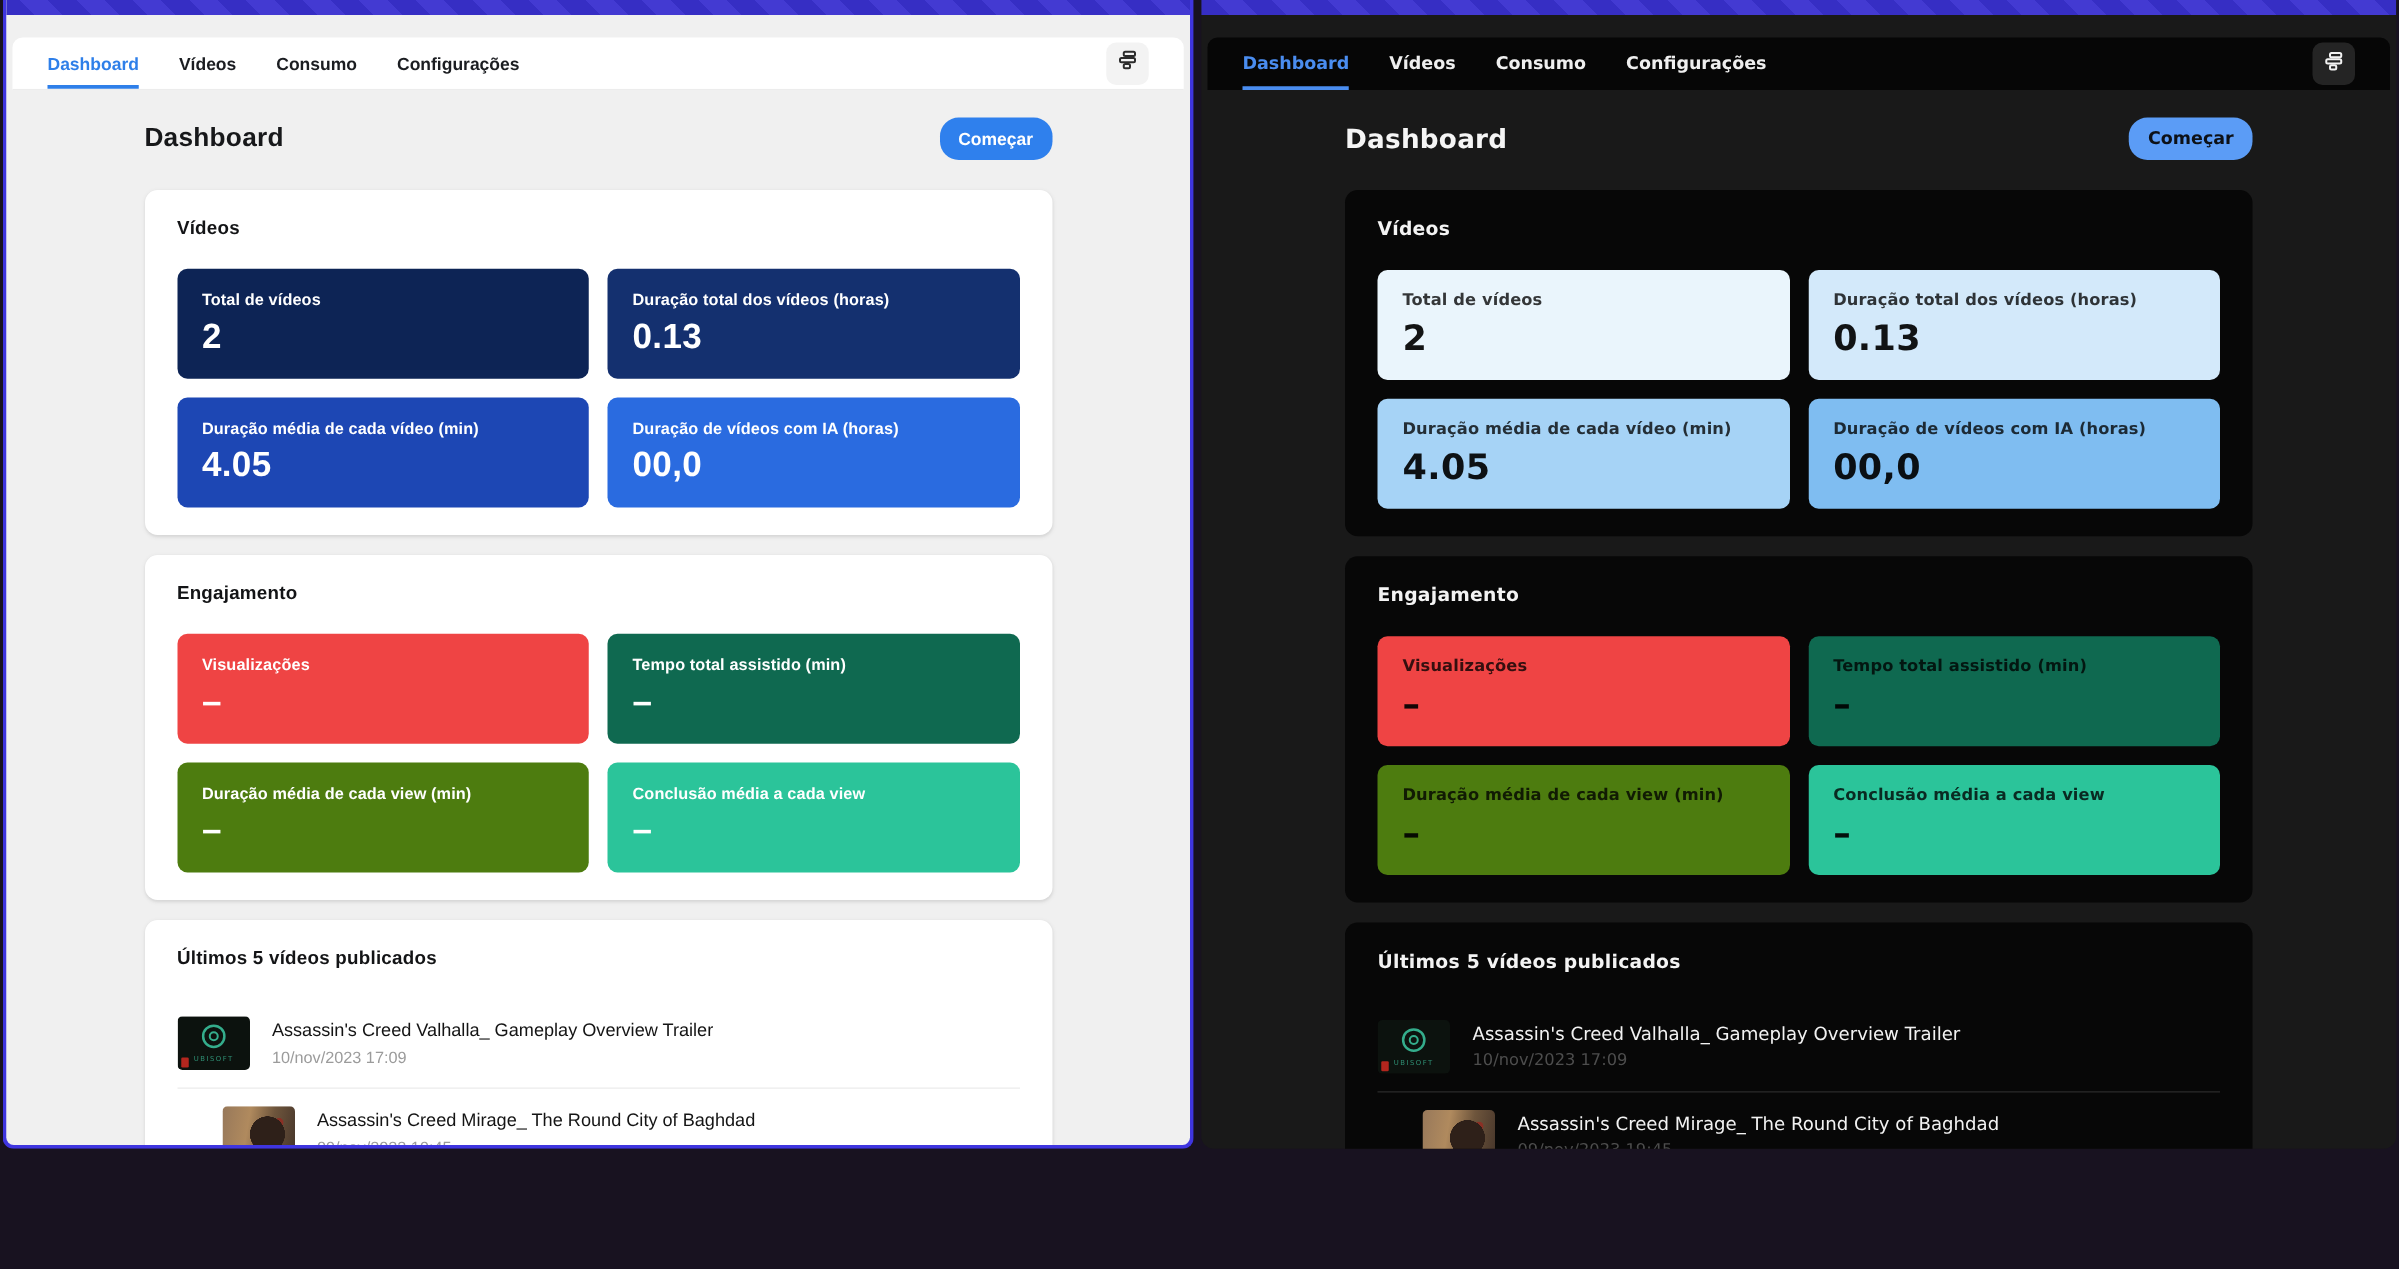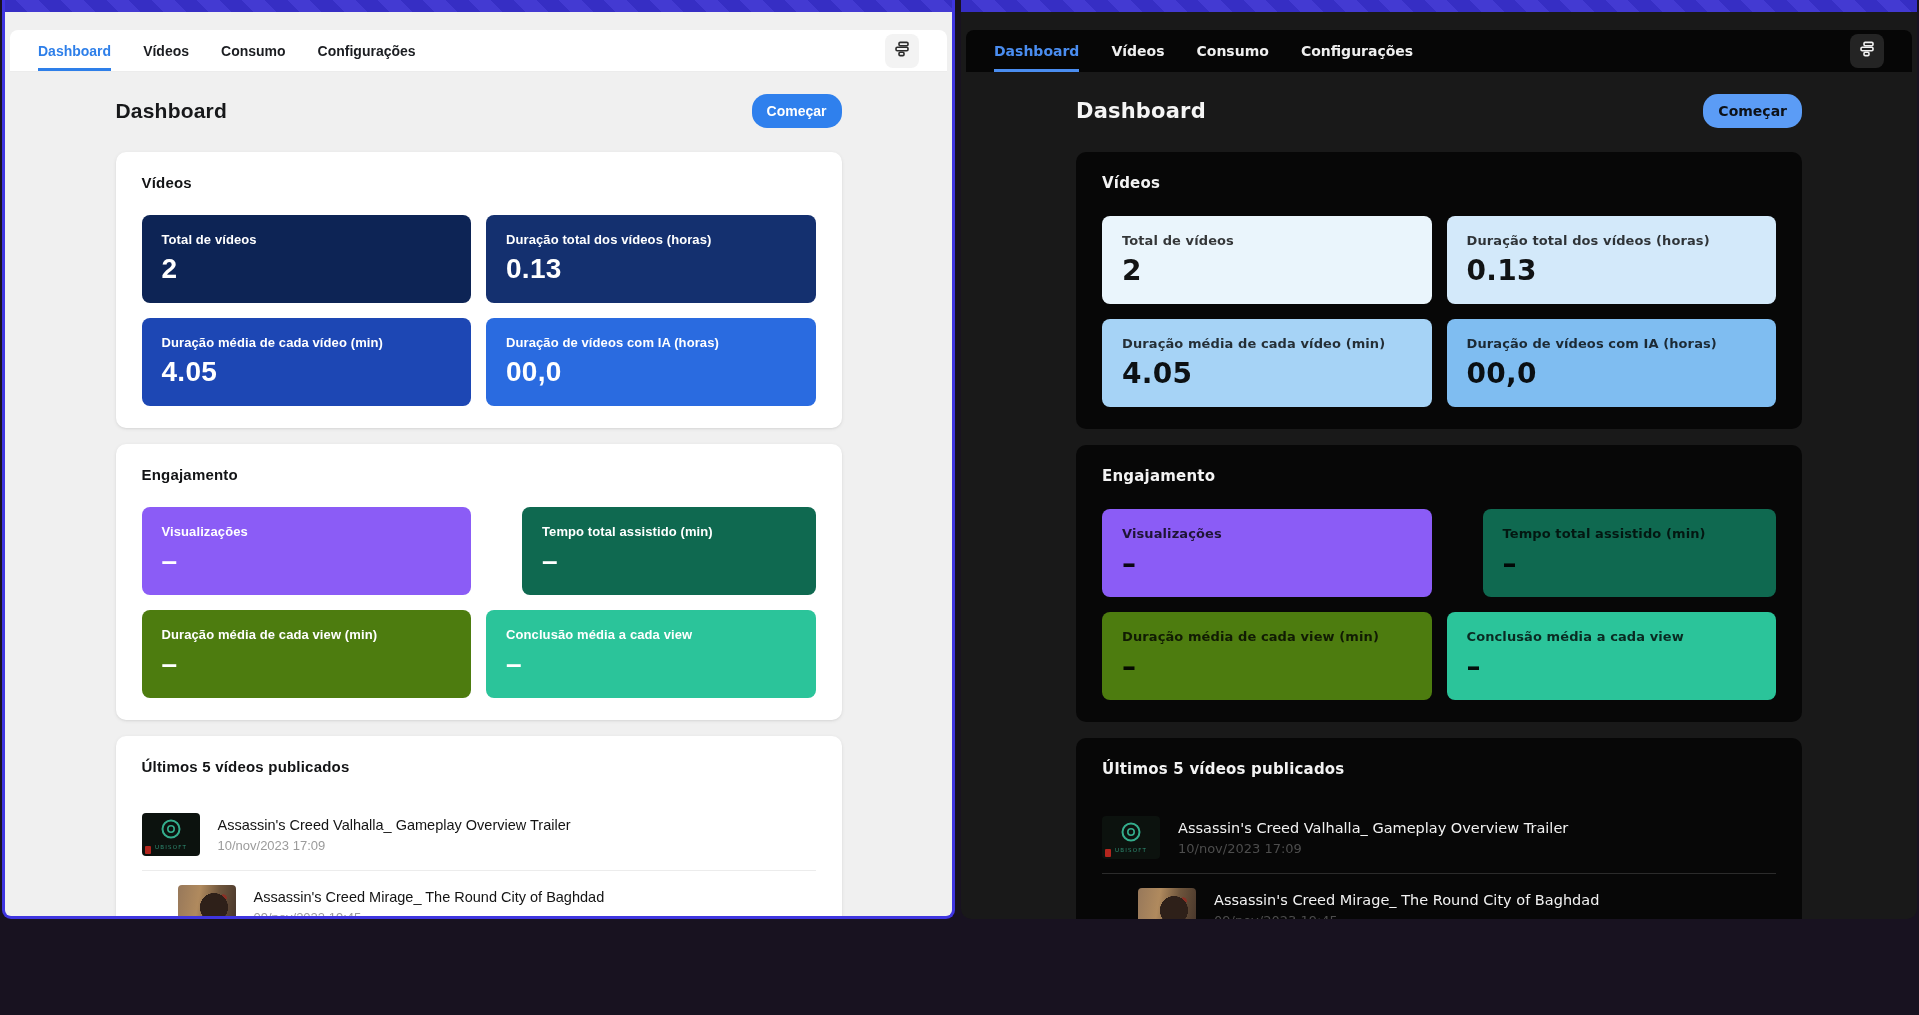--- a/index.html
+++ b/index.html
@@ -61,21 +61,21 @@
   .tile .val { font-size:28px; font-weight:800; margin-top:6px; letter-spacing:.3px; }
   .panel--light .tile .lbl, .panel--light .tile .val { color:#ffffff; }
   .panel--dark  .tile .lbl { color:rgba(0,0,0,.78); }
   .panel--dark  .tile .val { color:rgba(0,0,0,.92); }
 
   
   .panel--light .t-v0 { background:#0d2455; } .panel--light .t-v1 { background:#14306f; }
   .panel--light .t-v2 { background:#1d47b4; } .panel--light .t-v3 { background:#2a6be0; }
   .panel--dark  .t-v0 { background:#eaf5fc; } .panel--dark  .t-v1 { background:#d3e9fa; }
   .panel--dark  .t-v2 { background:#a6d3f6; } .panel--dark  .t-v3 { background:#7fbdf1; }
-  .t-e0 { background:#8b5cf6; } .t-e1 { background:#0f6950;margin-left:36px; }
+  .t-e0 { background:#ef4444; } .t-e1 { background:#0f6950; }
   .t-e2 { background:#4d7c0f; } .t-e3 { background:#2bc49a; }
 
   
   .vid-row { display:flex; align-items:center; gap:18px; padding:14px 0; }
   .vid-row + .vid-row { border-top:1px solid;padding-left:36px; }
   .panel--light .vid-row + .vid-row { border-color:#ececec; }
   .panel--dark  .vid-row + .vid-row { border-color:#2b2b2b; }
   .thumb { width:58px; height:43px; border-radius:4px; flex:none; overflow:hidden; position:relative; }
   .thumb--mirage { background:
       radial-gradient(ellipse 40% 55% at 62% 52%, #2e2019 0 60%, rgba(46,32,25,0) 61%),

